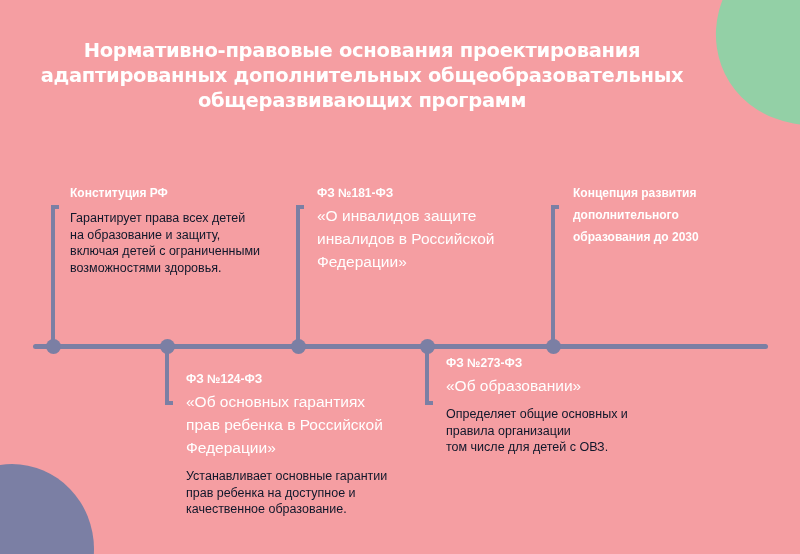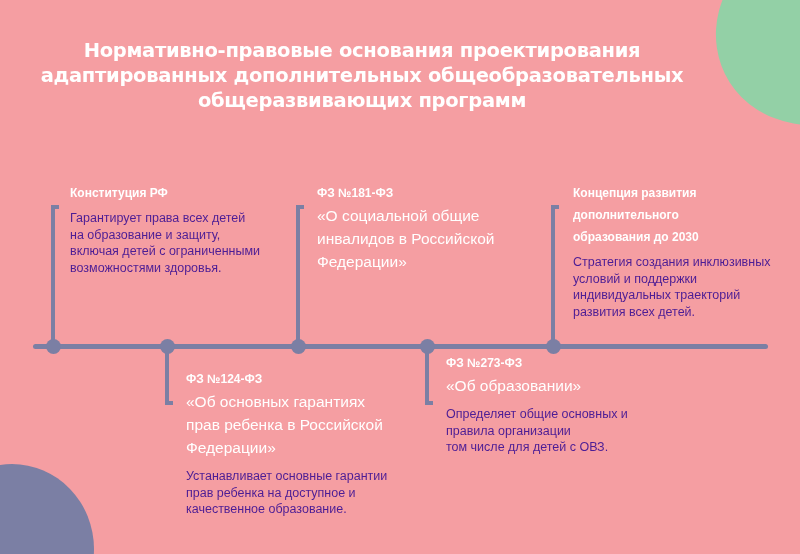--- a/index.html
+++ b/index.html
@@ -42,21 +42,21 @@
       position: absolute; height: 4px; width: 8px; background: #7b7fa4;
     }
     .card { position: absolute; }
     .card .head {
       font-weight: bold; font-size: 12px; line-height: 22px;
     }
     .card .sub {
       font-size: 15.5px; line-height: 23px;
     }
     .card .desc {
-      font-size: 12.5px; line-height: 16.5px; margin-top: 9px; color: #4c1d95;
+      font-size: 12.5px; line-height: 16.5px; margin-top: 9px; color: #0f172a;
     }
   </style>
 </head>
 <body>
 
 <div class="blob-green"></div>
 <div class="blob-slate"></div>
 
 <div class="title">
   <div>Нормативно-правовые основания проектирования</div>
@@ -107,21 +107,21 @@
   <div class="desc">
     <div>Устанавливает основные гарантии</div>
     <div>прав ребенка на доступное и</div>
     <div>качественное образование.</div>
   </div>
 </div>
 
 <div class="card" style="left:317px; top:182px; width:235px;">
   <div class="head">ФЗ №181-ФЗ</div>
   <div class="sub">
-    <div>«О социальной общие</div>
+    <div>«О инвалидов защите</div>
     <div>инвалидов в Российской</div>
     <div>Федерации»</div>
   </div>
 </div>
 
 <div class="card" style="left:446px; top:352px; width:225px;">
   <div class="head">ФЗ №273-ФЗ</div>
   <div class="sub">
     <div>«Об образовании»</div>
   </div>
@@ -131,19 +131,13 @@
     <div>том числе для детей с ОВЗ.</div>
   </div>
 </div>
 
 <div class="card" style="left:573px; top:182px; width:215px;">
   <div class="head">
     <div>Концепция развития</div>
     <div>дополнительного</div>
     <div>образования до 2030</div>
   </div>
-  <div class="desc" style="margin-top:6px;">
-    <div>Стратегия создания инклюзивных</div>
-    <div>условий и поддержки</div>
-    <div>индивидуальных траекторий</div>
-    <div>развития всех детей.</div>
-  </div>
 </div>
 
 </body></html>

